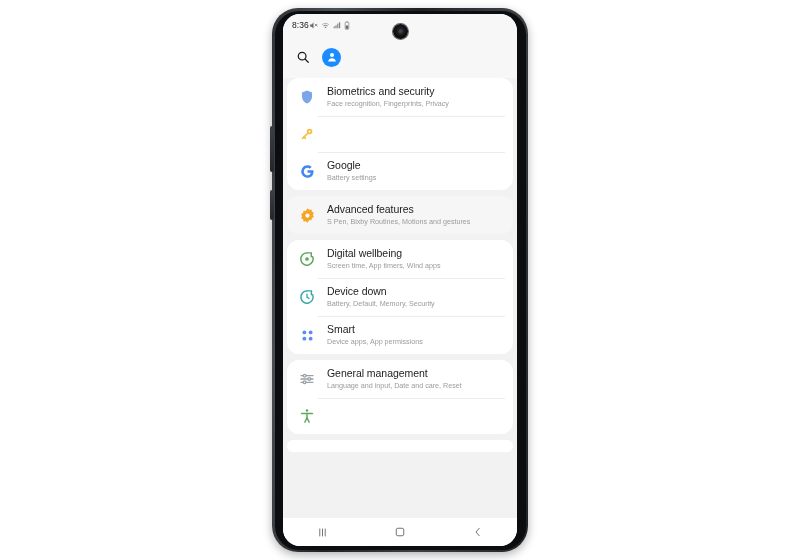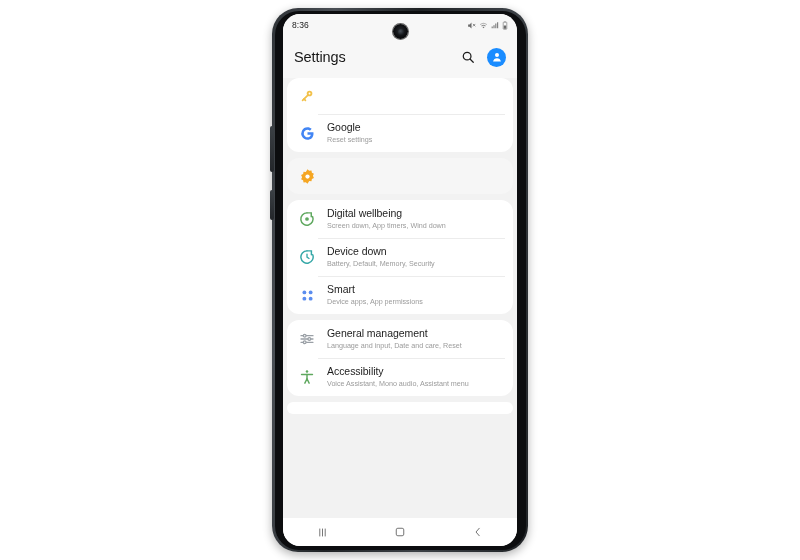--- a/index.html
+++ b/index.html
@@ -94,21 +94,20 @@
 
   
   .statusbar {
     position: absolute;
     left: 0;
     top: 0;
     width: 234px;
     height: 22px;
     display: flex;
     align-items: center;
-    justify-content: space-between;
     padding: 0 9px;
     box-sizing: border-box;
     background: #f7f7f7;
     z-index: 5;
   }
   .status-time {
     font-size: 8.5px;
     color: #1b1b1b;
     letter-spacing: 0.1px;
   }
@@ -290,41 +289,51 @@
           <svg width="6" height="9" viewBox="0 0 12 24" fill="none">
             <rect x="1.2" y="3" width="9.6" height="19" rx="1.6" stroke="#3c3c3c" stroke-width="1.6"></rect>
             <rect x="4.2" y="1" width="3.6" height="2.2" rx="0.8" fill="#3c3c3c"></rect>
             <rect x="2.8" y="12" width="6.4" height="8.6" rx="0.8" fill="#3c3c3c"></rect>
           </svg>
         </span>
       </span>
     </div>
 
     <div class="app-header">
-      <span class="app-title">Settings</span>
       <span class="header-actions">
         <span class="icon-btn">
           <svg width="14" height="14" viewBox="0 0 24 24" fill="none" stroke="#1c1c1c" stroke-width="2.1" stroke-linecap="round">
             <circle cx="10.5" cy="10.5" r="6.6"></circle>
             <path d="M15.4 15.4L21 21"></path>
           </svg>
         </span>
         <span class="avatar">
           <svg width="12" height="12" viewBox="0 0 24 24" fill="#ffffff">
             <circle cx="12" cy="8" r="4"></circle>
             <path d="M4.2 21c.6-4.2 3.9-6.6 7.8-6.6s7.2 2.4 7.8 6.6H4.2z"></path>
           </svg>
         </span>
       </span>
     </div>
 
     <div class="content">
 
       <div class="card">
 
+        <div class="row">
+          <span class="row-icon">
+            <svg width="16" height="16" viewBox="0 0 24 24" fill="#7ba7e8">
+              <path d="M12 2.2l7.6 3v6c0 4.7-3.2 8.9-7.6 10.6C7.6 20.1 4.4 15.9 4.4 11.2v-6l7.6-3z"></path>
+            </svg>
+          </span>
+          <span class="row-text">
+            <span class="row-title">Biometrics and security</span>
+            <span class="row-sub">Face recognition, Fingerprints, Privacy</span>
+          </span>
+        </div>
 
         <div class="row">
           <span class="row-icon">
             <svg width="16" height="16" viewBox="0 0 24 24" fill="none" stroke="#f2c14a" stroke-width="2.6" stroke-linecap="round">
               <circle cx="15.8" cy="8.2" r="4.2" fill="#f2c14a" stroke="none"></circle>
               <circle cx="15.8" cy="8.2" r="1.4" fill="#ffffff" stroke="none"></circle>
               <path d="M13 11L5.4 18.6"></path>
               <path d="M7.6 16.4l2 2"></path>
             </svg>
           </span>
@@ -334,49 +343,53 @@
           <span class="row-icon">
             <svg width="15" height="15" viewBox="0 0 24 24">
               <path fill="#4285f4" d="M21.6 12.2c0-.7-.06-1.38-.18-2.02H12v3.83h5.4a4.6 4.6 0 0 1-2 3.02v2.5h3.23c1.89-1.74 2.97-4.3 2.97-7.33z"></path>
               <path fill="#4285f4" d="M12 22c2.7 0 4.96-.9 6.63-2.43l-3.24-2.5c-.9.6-2.05.96-3.39.96-2.6 0-4.8-1.76-5.6-4.12H3.06v2.58A10 10 0 0 0 12 22z"></path>
               <path fill="#4285f4" d="M6.4 13.9a6 6 0 0 1 0-3.83V7.5H3.06a10 10 0 0 0 0 9l3.34-2.6z"></path>
               <path fill="#4285f4" d="M12 5.94c1.47 0 2.79.5 3.83 1.5l2.87-2.87C16.95 2.98 14.7 2 12 2A10 10 0 0 0 3.06 7.5L6.4 10.1c.8-2.37 3-4.16 5.6-4.16z"></path>
             </svg>
           </span>
           <span class="row-text">
             <span class="row-title">Google</span>
-            <span class="row-sub">Reset settings</span>
+            <span class="row-sub">Battery settings</span>
           </span>
         </div>
       </div>
 
       <div class="card highlight">
         <div class="row">
           <span class="row-icon">
             <svg width="17" height="17" viewBox="0 0 24 24" fill="#f5a623">
               <path d="M12 1.8l2.4 2.2 3.2-.5.6 3.2 2.9 1.5-1.5 2.9 1.5 2.9-2.9 1.5-.6 3.2-3.2-.5L12 22.2l-2.4-2.2-3.2.5-.6-3.2-2.9-1.5 1.5-2.9-1.5-2.9 2.9-1.5.6-3.2 3.2.5L12 1.8z"></path>
               <circle cx="12" cy="12" r="3" fill="#ffffff"></circle>
             </svg>
+          </span>
+          <span class="row-text">
+            <span class="row-title">Advanced features</span>
+            <span class="row-sub">S Pen, Bixby Routines, Motions and gestures</span>
           </span>
         </div>
       </div>
 
       <div class="card">
 
         <div class="row">
           <span class="row-icon">
             <svg width="16" height="16" viewBox="0 0 24 24" fill="none" stroke="#5fa85f" stroke-width="2.2" stroke-linecap="round">
               <path d="M20.4 8.4A9.2 9.2 0 1 1 12 2.8"></path>
               <path d="M12 2.8h6.4v6"></path>
               <circle cx="12" cy="12" r="2.8" fill="#5fa85f" stroke="none"></circle>
             </svg>
           </span>
           <span class="row-text">
             <span class="row-title">Digital wellbeing</span>
-            <span class="row-sub">Screen down, App timers, Wind down</span>
+            <span class="row-sub">Screen time, App timers, Wind apps</span>
           </span>
         </div>
 
         <div class="row">
           <span class="row-icon">
             <svg width="16" height="16" viewBox="0 0 24 24" fill="none" stroke="#35a7a7" stroke-width="2.2" stroke-linecap="round">
               <path d="M20.6 8.6A9.2 9.2 0 1 1 12 2.8"></path>
               <path d="M12 2.8h6.6v6"></path>
               <path d="M12 7.6v4.6l3 2" stroke-width="2"></path>
             </svg>
@@ -421,24 +434,20 @@
         </div>
 
         <div class="row">
           <span class="row-icon">
             <svg width="16" height="16" viewBox="0 0 24 24" fill="none" stroke="#5fa85f" stroke-width="2.2" stroke-linecap="round">
               <circle cx="12" cy="3.9" r="1.9" fill="#5fa85f" stroke="none"></circle>
               <path d="M3.8 8.2h16.4"></path>
               <path d="M12 8.2v6.4"></path>
               <path d="M12 14.6l-3.2 6.6M12 14.6l3.2 6.6"></path>
             </svg>
-          </span>
-          <span class="row-text">
-            <span class="row-title">Accessibility</span>
-            <span class="row-sub">Voice Assistant, Mono audio, Assistant menu</span>
           </span>
         </div>
       </div>
 
       <div class="card stub"></div>
     </div>
 
     <div class="navbar">
       <span class="nav-btn">
         <svg width="13" height="13" viewBox="0 0 24 24" fill="none" stroke="#6b6b6b" stroke-width="1.7" stroke-linecap="round">

